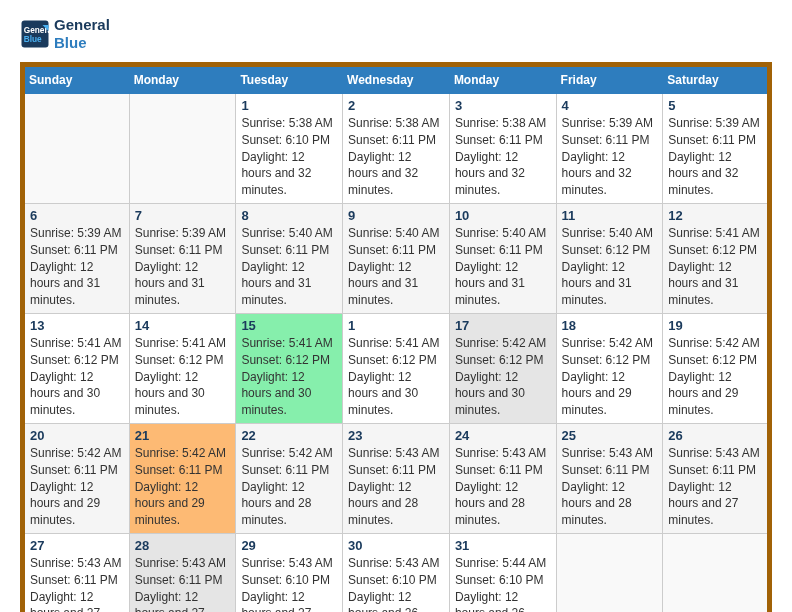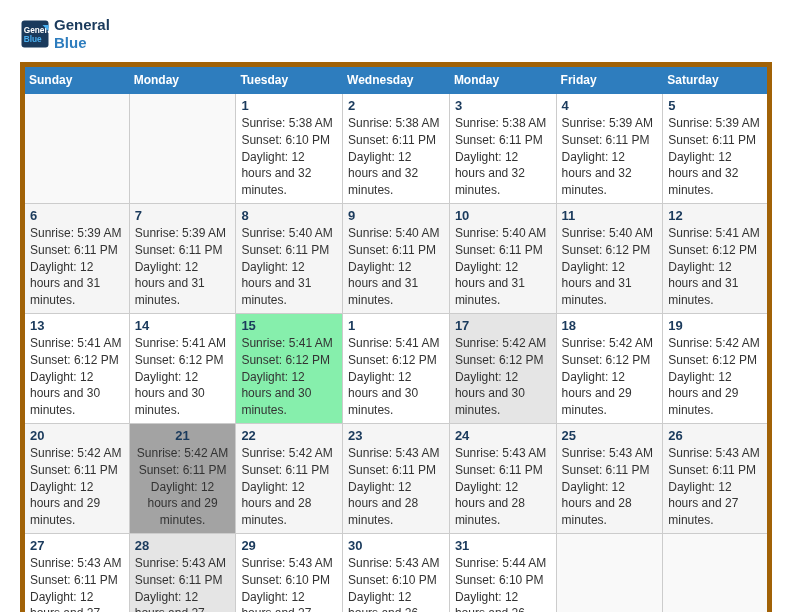--- a/index.html
+++ b/index.html
@@ -239,21 +239,21 @@
 Daylight: 12 hours and 29 minutes.</div>
         </td>
       </tr>
       <tr>
         <td style="background: rgb(245, 245, 245);">
           <span class="day-number">20</span>
           <div class="day-info" style="white-space: pre-line;">Sunrise: 5:42 AM
 Sunset: 6:11 PM
 Daylight: 12 hours and 29 minutes.</div>
         </td>
-        <td style="background: #a3a3a3; text-align: center;">
+        <td style="background: #fdba74;">
           <span class="day-number">21</span>
           <div class="day-info" style="white-space: pre-line;">Sunrise: 5:42 AM
 Sunset: 6:11 PM
 Daylight: 12 hours and 29 minutes.</div>
         </td>
         <td style="background: rgb(245, 245, 245);">
           <span class="day-number">22</span>
           <div class="day-info" style="white-space: pre-line;">Sunrise: 5:42 AM
 Sunset: 6:11 PM
 Daylight: 12 hours and 28 minutes.</div>

